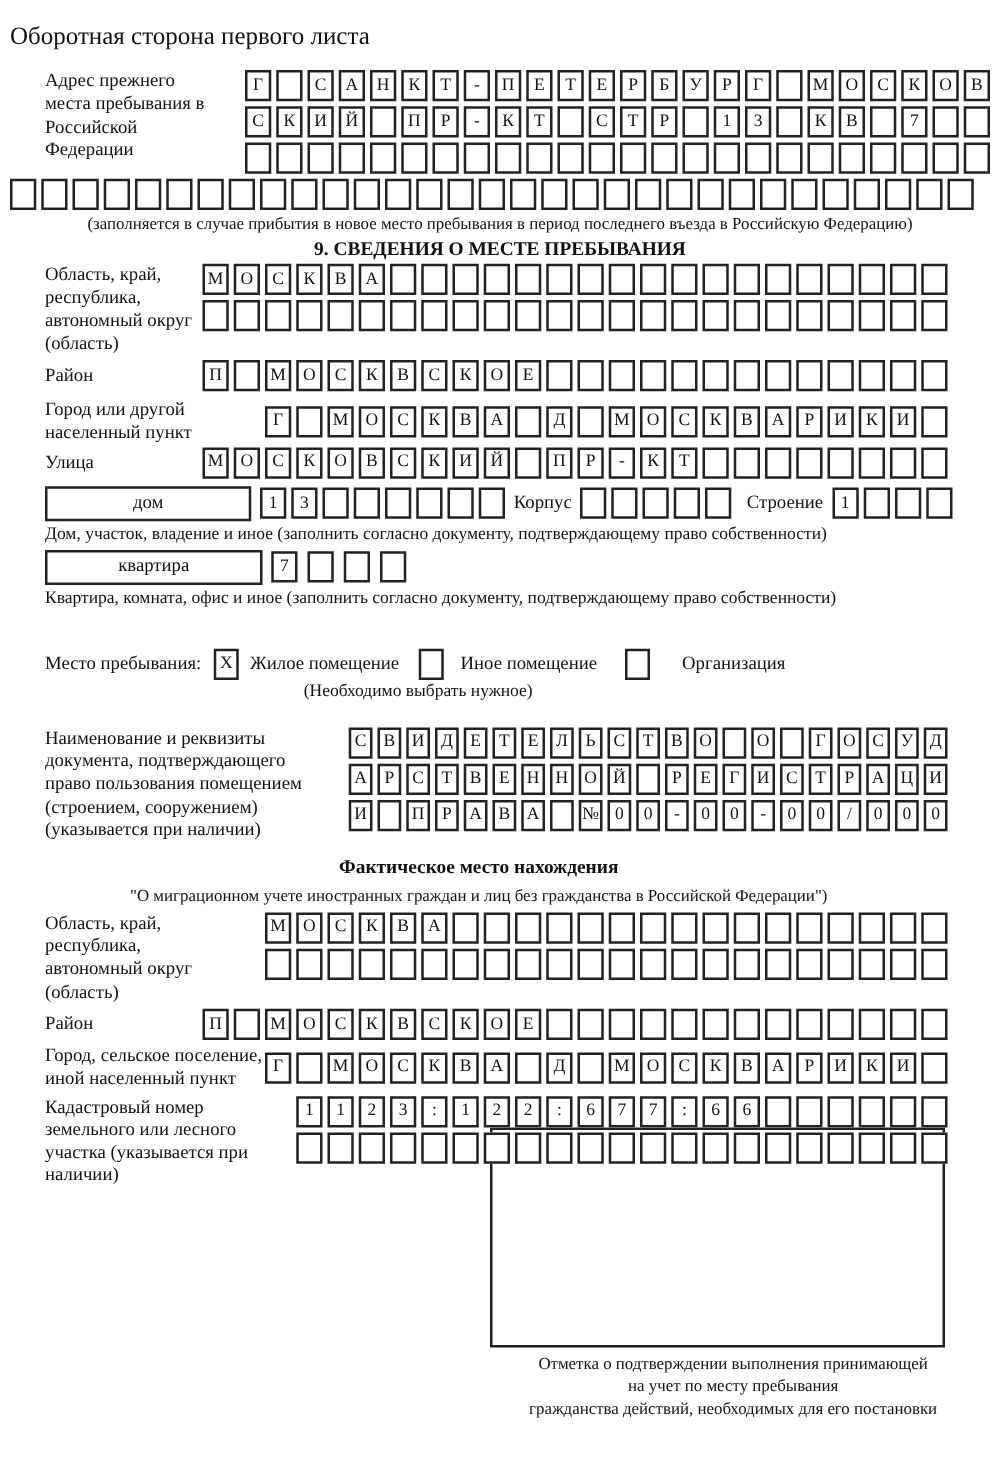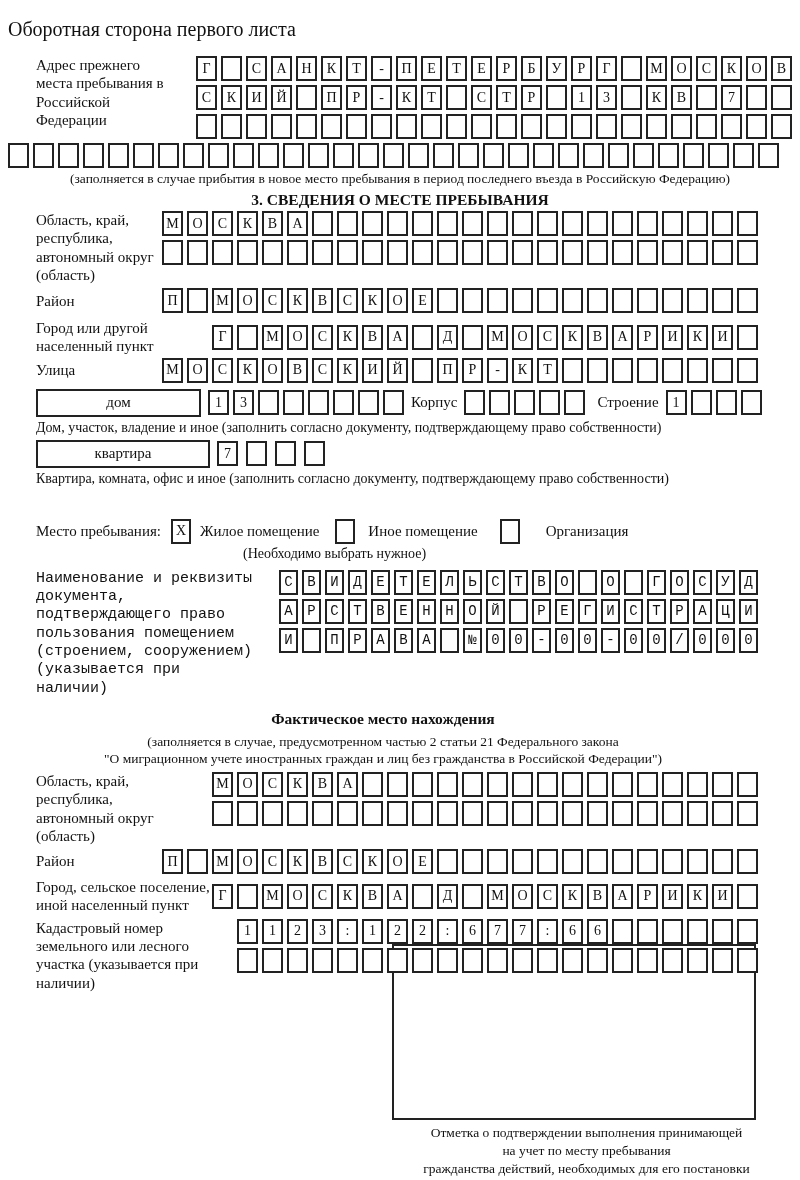--- a/index.html
+++ b/index.html
@@ -30,21 +30,21 @@
   .lbl { font-size:15px; line-height:1.22; padding-left:28px; }
 
   .prev-section { margin-top:15px; }
   .prev-label { width:170px; }
   .full-row { margin-top:4px; }
   .caption-center { text-align:center; font-size:13.5px; margin-top:3px; }
 
   .sect-title { text-align:center; font-weight:bold; font-size:15.5px; margin-top:4px; }
 
   .inner { padding-right:34px; }
-  .mt2{margin-top:2px;} .mt4{margin-top:4px;} .mt6{margin-top:6px;} .mt8{margin-top:8px;font-family:Liberation Mono, monospace;}
+  .mt2{margin-top:2px;} .mt4{margin-top:4px;} .mt6{margin-top:6px;} .mt8{margin-top:20px;}
 
   .bigbox {
     border:2px solid #222; height:28px; flex:none;
     display:flex; align-items:center; justify-content:center;
     font-size:15px;
   }
   .house-row, .apt-row, .chk-row, .left-caption { margin-left:28px; }
   .house-row, .apt-row { display:flex; align-items:center; }
   .left-caption { font-size:14px; margin-top:3px; }
   .small-lbl { font-size:15px; flex:none; }
@@ -181,21 +181,21 @@
       <div class="cbox"></div>
       <div class="cbox"></div>
       <div class="cbox"></div>
       <div class="cbox"></div>
       <div class="cbox"></div>
       <div class="cbox"></div>
       <div class="cbox"></div>
     </div>
   <div class="caption-center">(заполняется в случае прибытия в новое место пребывания в период последнего въезда в Российскую Федерацию)</div>
 
-  <div class="sect-title">3. СВЕДЕНИЯ О МЕСТЕ ПРЕБЫВАНИЯ</div>
+  <div class="sect-title">9. СВЕДЕНИЯ О МЕСТЕ ПРЕБЫВАНИЯ</div>
 
   <div class="inner">
 
     <div class="frow mt2">
       <div class="lbl" style="width:160px;">Область, край, республика, автономный округ (область)</div>
       <div class="stack">
         <div class="boxrow">
             <div class="cbox">М</div>
             <div class="cbox">О</div>
             <div class="cbox">С</div>
@@ -460,21 +460,20 @@
             <div class="cbox">/</div>
             <div class="cbox">0</div>
             <div class="cbox">0</div>
             <div class="cbox">0</div>
           </div>
       </div>
     </div>
 
     <div class="fact-title">Фактическое место нахождения</div>
     <div class="fact-cap">
-      <div>(заполняется в случае, предусмотренном частью 2 статьи 21 Федерального закона</div>
       <div>"О миграционном учете иностранных граждан и лиц без гражданства в Российской Федерации")</div>
     </div>
 
     <div class="frow mt4">
       <div class="lbl" style="width:168px;">Область, край, республика, автономный округ (область)</div>
       <div class="stack">
         <div class="boxrow">
             <div class="cbox">М</div>
             <div class="cbox">О</div>
             <div class="cbox">С</div>

